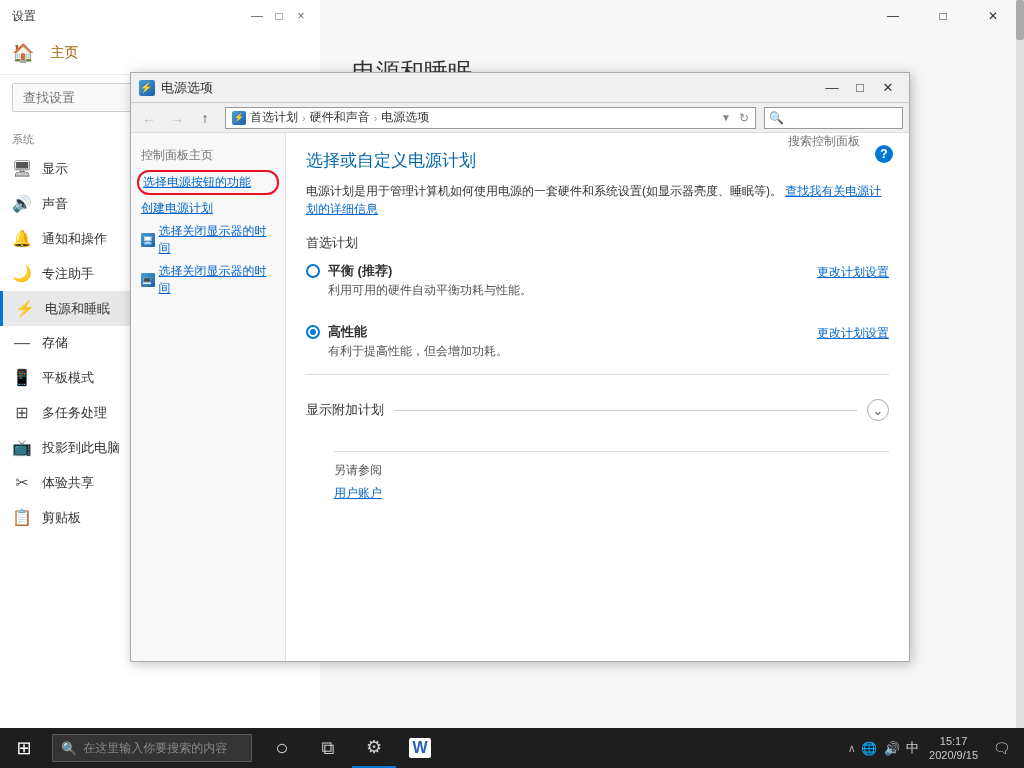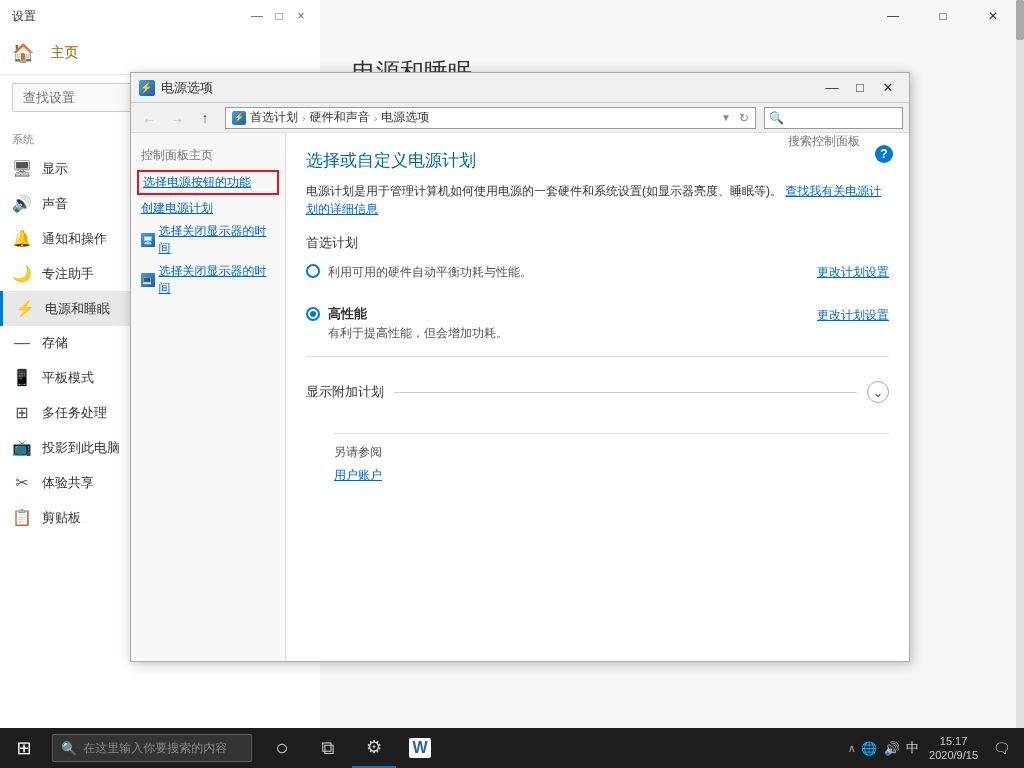--- a/index.html
+++ b/index.html
@@ -230,21 +230,21 @@
       padding: 3px 10px;
       cursor: pointer;
       text-decoration: underline;
       display: block;
     }
     .cp-sidebar-link.highlighted {
       border: 2px solid #e81123;
       color: #0066cc;
       margin: 2px 6px;
       padding: 2px 4px;
-      border-radius: 0;
+      border-radius: 12px;
       display: block;
     }
     .cp-sidebar-icon-link {
       display: flex;
       align-items: center;
       gap: 4px;
       padding: 3px 10px;
       cursor: pointer;
       font-size: 12px;
       color: #0066cc;
@@ -621,20 +621,21 @@
       <p class="cp-description">
         <span>电源计划是用于管理计算机如何使用电源的一套硬件和系统设置(如显示器亮度、睡眠等)。</span>
         <a class="cp-link">查找我有关电源计划的详细信息</a>
       </p>
       <div class="cp-section-title">首选计划</div>
 
       <div class="cp-plan-item">
         <div class="cp-plan-left">
           <div class="cp-radio"></div>
           <div>
+            <div class="cp-plan-name">平衡 (推荐)</div>
             <div class="cp-plan-desc">利用可用的硬件自动平衡功耗与性能。</div>
           </div>
         </div>
         <a class="cp-plan-action">更改计划设置</a>
       </div>
 
       <div style="height:10px;"></div>
 
       <div class="cp-plan-item">
         <div class="cp-plan-left">

